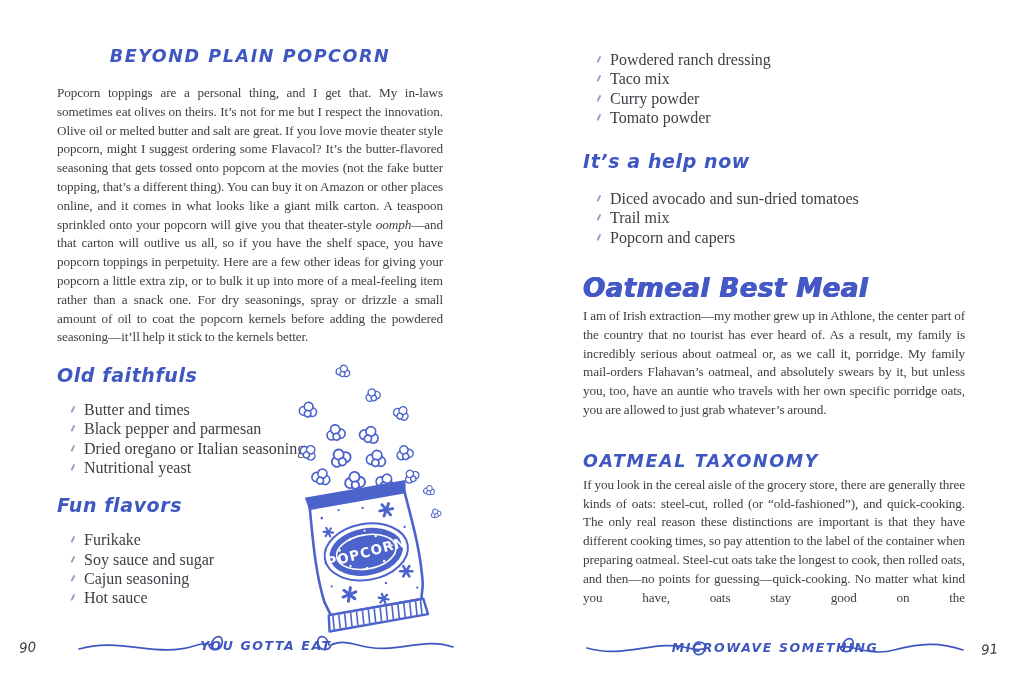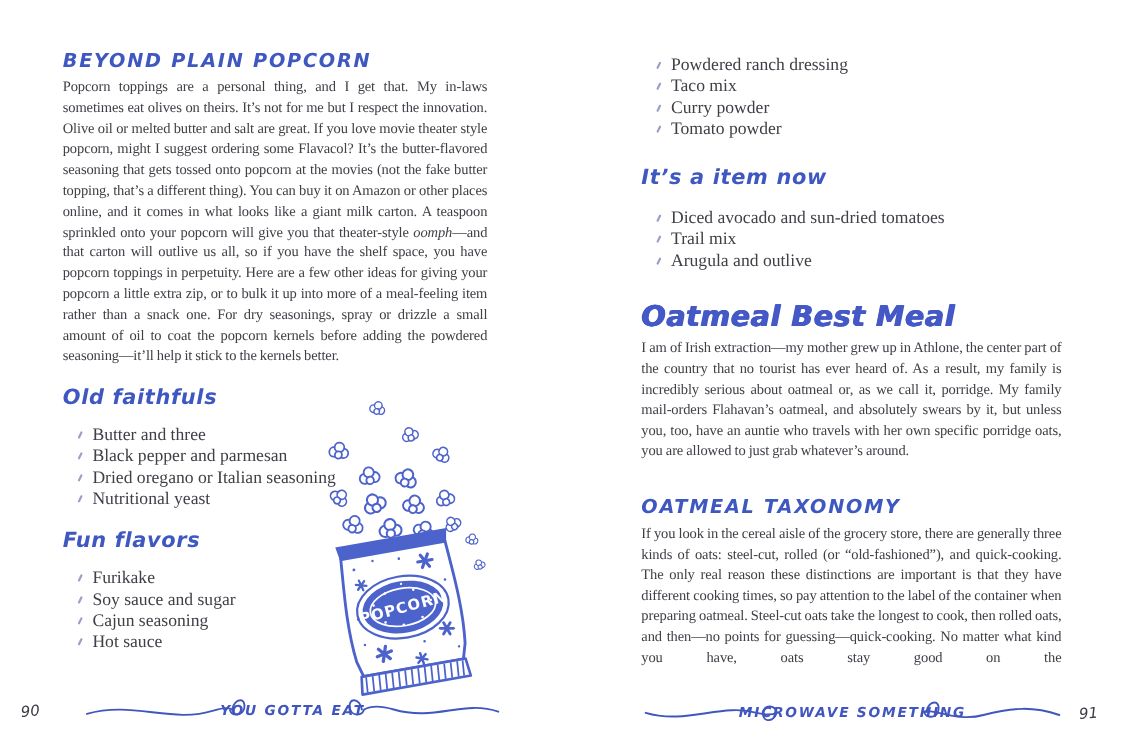--- a/index.html
+++ b/index.html
@@ -43,21 +43,21 @@
     position:relative;font-size:16px;line-height:19.3px;
     padding-left:13px;
   }
   ul.blist li::before{
     content:"";position:absolute;left:1px;top:6px;
     width:2.3px;height:6.5px;border-radius:2px;
     background:#98a0c4;transform:rotate(26deg);
   }
 
   
-  .page-left .h-caps{padding-top:46px;margin-bottom:4px;}
+  .page-left .h-caps{padding-top:46px;margin-bottom:18px;text-align:center;}
   .page-left .sect-title{margin-top:17px;margin-bottom:14px;}
   .page-left ul.blist{margin-bottom:4px;max-width:240px;}
 
   
   .page-right .top-list{margin-top:50px;}
   .page-right .meal-title{margin-top:23px;margin-bottom:17px;}
   .page-right .chapter-title{margin-top:26px;margin-bottom:4px;}
   .page-right .tax-title{margin-top:31px;margin-bottom:5px;}
 
   
@@ -86,21 +86,21 @@
 </head>
 <body>
 
 <div class="page page-left">
   <h1 class="h-script h-caps">BEYOND PLAIN POPCORN</h1>
 
   <p class="body-par"><span>Popcorn toppings are a personal thing, and I get that. My in-laws sometimes eat olives on theirs. It’s not for me but I respect the innovation. Olive oil or melted butter and salt are great. If you love movie theater style popcorn, might I suggest ordering some Flavacol? It’s the butter-flavored seasoning that gets tossed onto popcorn at the movies (not the fake butter topping, that’s a different thing). You can buy it on Amazon or other places online, and it comes in what looks like a giant milk carton. A teaspoon sprinkled onto your popcorn will give you that theater-style </span><span class="ital">oomph</span><span>—and that carton will outlive us all, so if you have the shelf space, you have popcorn toppings in perpetuity. Here are a few other ideas for giving your popcorn a little extra zip, or to bulk it up into more of a meal-feeling item rather than a snack one. For dry seasonings, spray or drizzle a small amount of oil to coat the popcorn kernels before adding the powdered seasoning—it’ll help it stick to the kernels better.</span></p>
 
   <h2 class="h-script h-lower sect-title">Old faithfuls</h2>
   <ul class="blist">
-    <li>Butter and three</li>
+    <li>Butter and times</li>
     <li>Black pepper and parmesan</li>
     <li>Dried oregano or Italian seasoning</li>
     <li>Nutritional yeast</li>
   </ul>
 
   <h2 class="h-script h-lower sect-title">Fun flavors</h2>
   <ul class="blist">
     <li>Furikake</li>
     <li>Soy sauce and sugar</li>
     <li>Cajun seasoning</li>
@@ -209,25 +209,25 @@
 </div>
 
 <div class="page page-right">
   <ul class="blist top-list">
     <li>Powdered ranch dressing</li>
     <li>Taco mix</li>
     <li>Curry powder</li>
     <li>Tomato powder</li>
   </ul>
 
-  <h2 class="h-script h-lower meal-title">It’s a item now</h2>
+  <h2 class="h-script h-lower meal-title">It’s a help now</h2>
   <ul class="blist">
     <li>Diced avocado and sun-dried tomatoes</li>
     <li>Trail mix</li>
-    <li>Arugula and outlive</li>
+    <li>Popcorn and capers</li>
   </ul>
 
   <h1 class="h-bubble chapter-title">Oatmeal Best Meal</h1>
   <p class="body-par">I am of Irish extraction—my mother grew up in Athlone, the center part of the country that no tourist has ever heard of. As a result, my family is incredibly serious about oatmeal or, as we call it, porridge. My family mail-orders Flahavan’s oatmeal, and absolutely swears by it, but unless you, too, have an auntie who travels with her own specific porridge oats, you are allowed to just grab whatever’s around.</p>
 
   <h2 class="h-script h-caps tax-title">OATMEAL TAXONOMY</h2>
   <p class="body-par justify-last">If you look in the cereal aisle of the grocery store, there are generally three kinds of oats: steel-cut, rolled (or “old-fashioned”), and quick-cooking. The only real reason these distinctions are important is that they have different cooking times, so pay attention to the label of the container when preparing oatmeal. Steel-cut oats take the longest to cook, then rolled oats, and then—no points for guessing—quick-cooking. No matter what kind you have, oats stay good on the</p>
 </div>
 
 <div id="pagenum-left" class="pagenum">90</div>

